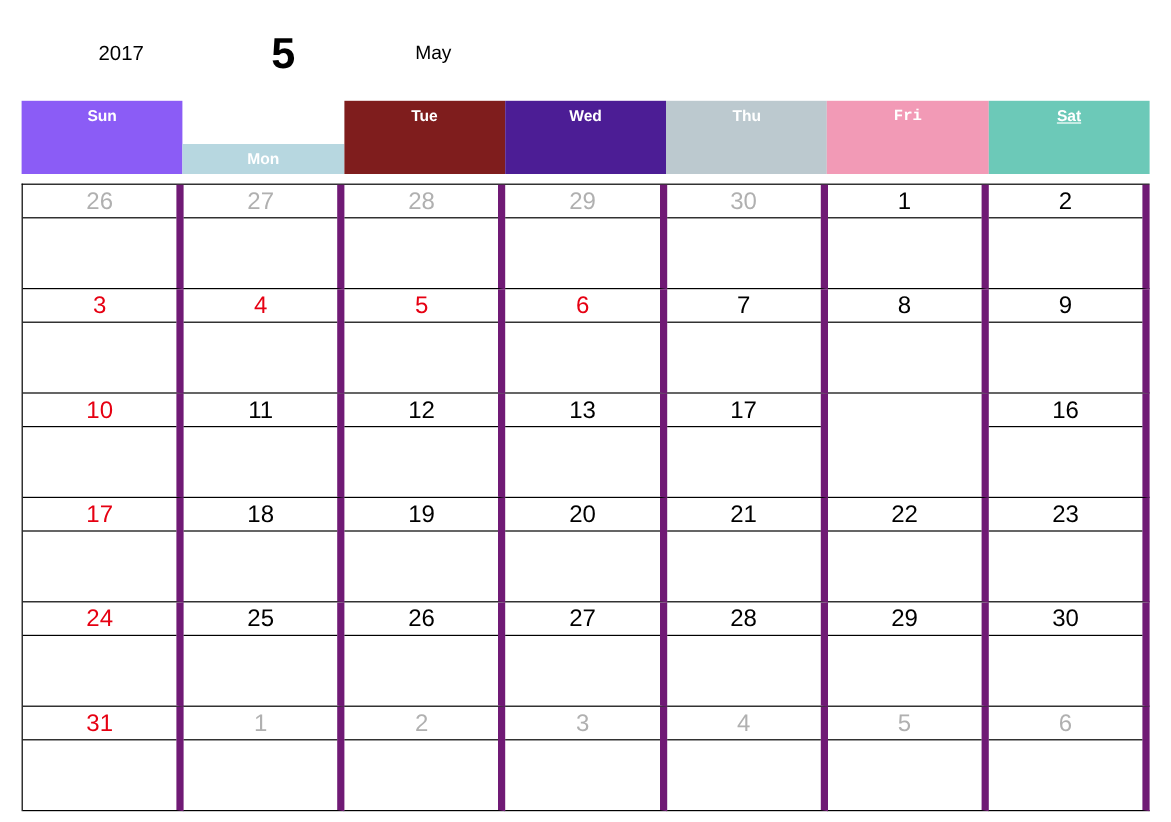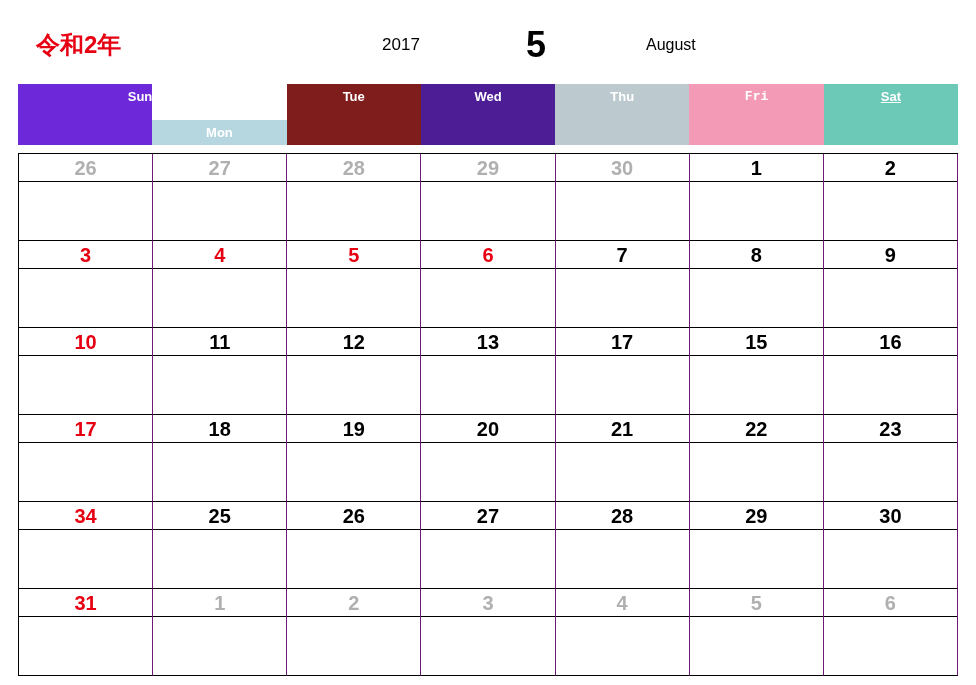--- a/index.html
+++ b/index.html
@@ -45,63 +45,61 @@
     grid-template-columns: repeat(7, 1fr);
     margin-bottom: 8px;
   }
   .dow {
     text-align: center;
     color: #fff;
     font-size: 13px;
     font-weight: bold;
     padding: 5px 0;
   }
-  .dow.sun { background: #6d28d9; text-align: right; }
+  .dow.sun { background: #8b5cf6; }
   .dow.mon { background: #b7d7e0; margin-top: 36px; }
   .dow.tue { background: #7f1d1d; }
   .dow.wed { background: #4c1d95; }
   .dow.thu { background: #bcc9cf; }
   .dow.fri { background: #f29ab6; font-family: Liberation Mono, monospace; }
   .dow.sat { background: #6cc9b8; text-decoration: underline; }
   .grid {
     display: grid;
     grid-template-columns: repeat(7, 1fr);
     border-left: 1px solid #000;
     border-top: 1px solid #000;
   }
   .cell {
-    border-right: 1px solid #701a75;
+    border-right: 6px solid #701a75;
     border-bottom: 1px solid #000;
     display: flex;
     flex-direction: column;
-    font-weight: bold;
   }
   .daynum {
     border-bottom: 1px solid #000;
     text-align: center;
     font-size: 20px;
     padding: 2px 0 2px 0;
     color: #000;
     height: 28px;
     line-height: 24px;
   }
   .daynum.muted { color: #b0b0b0; }
   .daynum.holiday { color: #e60012; }
   .body {
     height: 58px;
   }
 </style>
 </head>
 <body>
 
 <div class="header">
-  <div class="era">令和2年</div>
   <div class="year">2017</div>
   <div class="month-num">5</div>
-  <div class="month-en">August</div>
+  <div class="month-en">May</div>
 </div>
 
 <div class="dow-row">
   <div class="dow sun">Sun</div>
   <div class="dow mon">Mon</div>
   <div class="dow tue">Tue</div>
   <div class="dow wed">Wed</div>
   <div class="dow thu">Thu</div>
   <div class="dow fri">Fri</div>
   <div class="dow sat">Sat</div>
@@ -178,21 +176,20 @@
     </div>
     <div class="cell">
       <div class="daynum">13</div>
       <div class="body"></div>
     </div>
     <div class="cell">
       <div class="daynum">17</div>
       <div class="body"></div>
     </div>
     <div class="cell">
-      <div class="daynum">15</div>
       <div class="body"></div>
     </div>
     <div class="cell">
       <div class="daynum">16</div>
       <div class="body"></div>
     </div>
     <div class="cell">
       <div class="daynum holiday">17</div>
       <div class="body"></div>
     </div>
@@ -214,21 +211,21 @@
     </div>
     <div class="cell">
       <div class="daynum">22</div>
       <div class="body"></div>
     </div>
     <div class="cell">
       <div class="daynum">23</div>
       <div class="body"></div>
     </div>
     <div class="cell">
-      <div class="daynum holiday">34</div>
+      <div class="daynum holiday">24</div>
       <div class="body"></div>
     </div>
     <div class="cell">
       <div class="daynum">25</div>
       <div class="body"></div>
     </div>
     <div class="cell">
       <div class="daynum">26</div>
       <div class="body"></div>
     </div>

